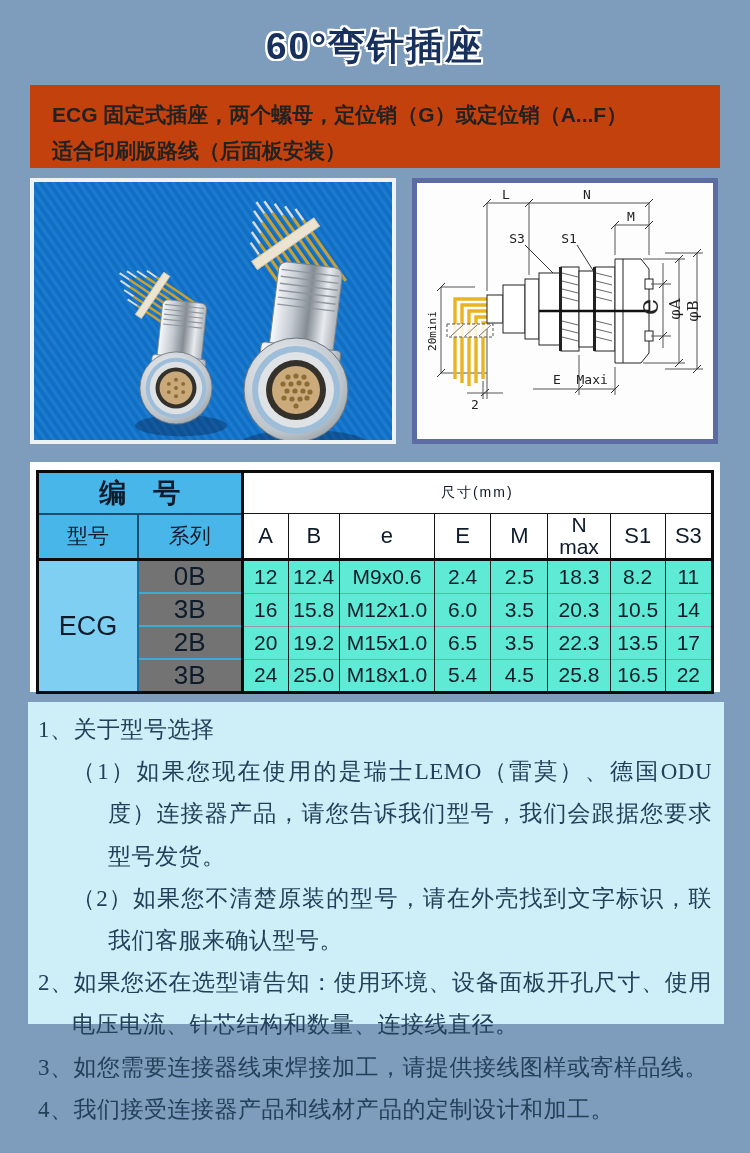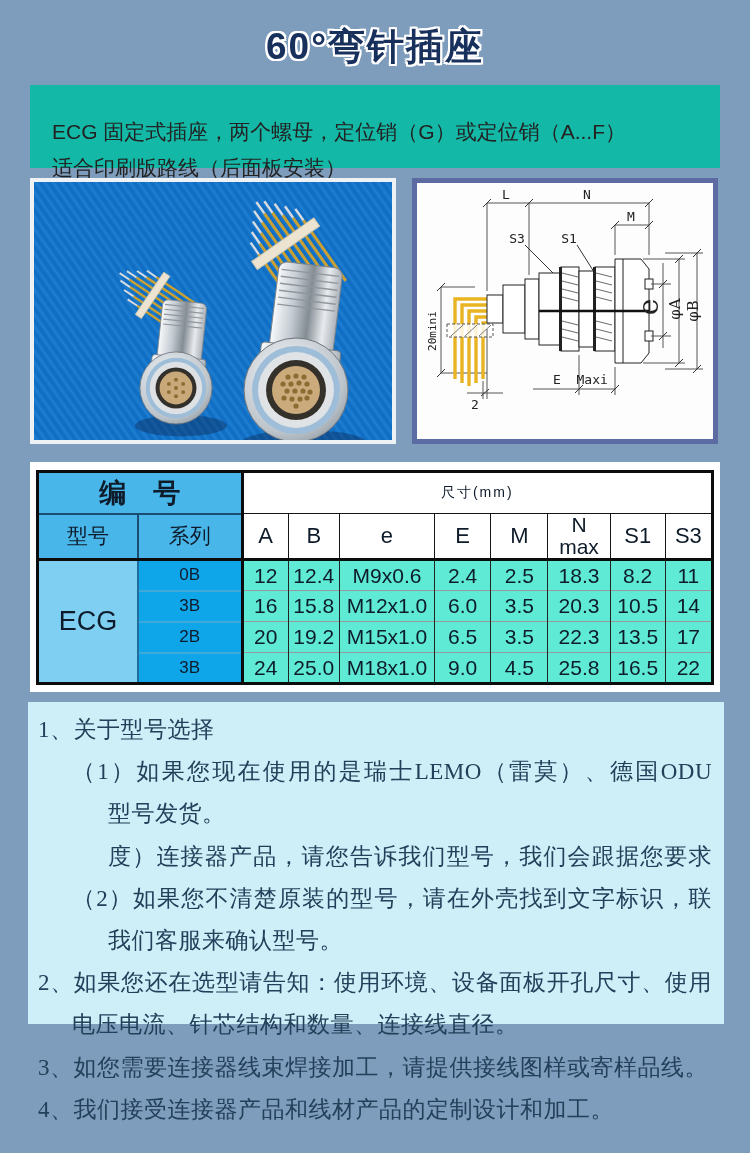--- a/index.html
+++ b/index.html
@@ -6,22 +6,22 @@
   .page{position:relative;width:750px;height:1153px;background:#7e9cbb;overflow:hidden;
         font-family:"Liberation Sans","DejaVu Sans",sans-serif;}
 
   
   .title{position:absolute;top:22px;left:0;width:100%;text-align:center;
          font-size:37px;font-weight:bold;letter-spacing:2px;color:#17305c;
          text-shadow:-2px -2px 0 #fff,2px -2px 0 #fff,-2px 2px 0 #fff,2px 2px 0 #fff,
                      0 -2px 0 #fff,0 2px 0 #fff,-2px 0 0 #fff,2px 0 0 #fff;}
 
   
-  .desc-box{position:absolute;left:30px;top:85px;width:690px;height:83px;background:#14b8a6;
-            box-sizing:border-box;padding:29px 0 0 22px;}
+  .desc-box{position:absolute;left:30px;top:85px;width:690px;height:83px;background:#c2410c;
+            box-sizing:border-box;padding:12px 0 0 22px;font-weight:bold;}
   .desc-line{font-size:21px;line-height:36px;color:#222;}
 
   
   .photo-box{position:absolute;left:30px;top:178px;width:366px;height:266px;
              box-sizing:border-box;border:4px solid #eff2f5;background:#1477ce;}
   .diagram-box{position:absolute;left:412px;top:178px;width:306px;height:266px;
                box-sizing:border-box;border:5px solid #5c6ca3;background:#fdfdfe;}
 
   
   .table-strip{position:absolute;left:30px;top:462px;width:690px;height:230px;background:#ffffff;}
@@ -29,21 +29,21 @@
              table-layout:fixed;color:#0e1b2a;border:3px solid #0c0c0c;}
   table.spec th,table.spec td{padding:0;text-align:center;vertical-align:middle;font-weight:normal;}
   .blue{background:#48b6e8;border:2px solid #1b4d73;font-size:21px;}
   .blue.big{font-size:27px;font-weight:bold;text-align:center;}
   .blue.r-thick,.cblue.r-thick,.lblue.r-thick{border-right:3px solid #0c0c0c;}
   .whead{background:#fff;border:1px solid #151515;font-size:22px;}
   .whead.nmax{white-space:pre-line;line-height:1.05;font-size:21px;}
   .size-label{letter-spacing:2px;font-size:14px;}
   tr.subhead th{border-bottom:3px solid #0c0c0c;}
   .cblue{background:#7ecff2;border:2px solid #1f6f9c;font-size:27px;}
-  .lblue{background:#0ea5e9;border-top:2px solid #3fa9d8;border-left:2px solid #1f6f9c;font-size:17px;}
+  .lblue{background:#737373;border-top:2px solid #3fa9d8;border-left:2px solid #1f6f9c;font-size:26px;}
   .val{background:#5eead4;border-left:1px solid #222;border-top:1px solid #97999c;font-size:21px;}
   .val.thick-l{border-left:3px solid #0c0c0c;}
   tr.grow{height:42px;} tr.subhead{height:46px;} tr.drow{height:31px;}
 
   
   .notes-box{position:absolute;left:28px;top:702px;width:696px;height:322px;background:#ceeff8;
              box-sizing:border-box;padding-top:7px;
              font-family:"Liberation Serif","DejaVu Serif",serif;color:#23405a;}
   .note-line{height:42.2px;line-height:42.2px;font-size:23px;letter-spacing:0.5px;white-space:nowrap;}
   .ind0{padding-left:10px;} .ind1{padding-left:44px;} .ind2{padding-left:80px;}
@@ -363,35 +363,35 @@
         <td class="val">3.5</td>
         <td class="val">22.3</td>
         <td class="val">13.5</td>
         <td class="val">17</td>
       </tr>
       <tr class="drow">
         <td class="lblue r-thick">3B</td>
         <td class="val thick-l">24</td>
         <td class="val">25.0</td>
         <td class="val">M18x1.0</td>
-        <td class="val">9.0</td>
+        <td class="val">5.4</td>
         <td class="val">4.5</td>
         <td class="val">25.8</td>
         <td class="val">16.5</td>
         <td class="val">22</td>
       </tr>
     </tbody>
       </table>
   </div>
 
   <div class="notes-box">
     <div class="note-line ind0">1、关于型号选择</div>
     <div class="note-line ind1 fill">（1）如果您现在使用的是瑞士LEMO（雷莫）、德国ODU（欧</div>
+    <div class="note-line ind2 fill">度）连接器产品，请您告诉我们型号，我们会跟据您要求</div>
     <div class="note-line ind2">型号发货。</div>
-    <div class="note-line ind2 fill">度）连接器产品，请您告诉我们型号，我们会跟据您要求</div>
     <div class="note-line ind1 fill">（2）如果您不清楚原装的型号，请在外壳找到文字标识，联系</div>
     <div class="note-line ind2">我们客服来确认型号。</div>
     <div class="note-line ind0 fill">2、如果您还在选型请告知：使用环境、设备面板开孔尺寸、使用</div>
     <div class="note-line ind1">电压电流、针芯结构和数量、连接线直径。</div>
     <div class="note-line ind0">3、如您需要连接器线束焊接加工，请提供接线图样或寄样品线。</div>
     <div class="note-line ind0">4、我们接受连接器产品和线材产品的定制设计和加工。</div>
   </div>
 
 </div>
 

